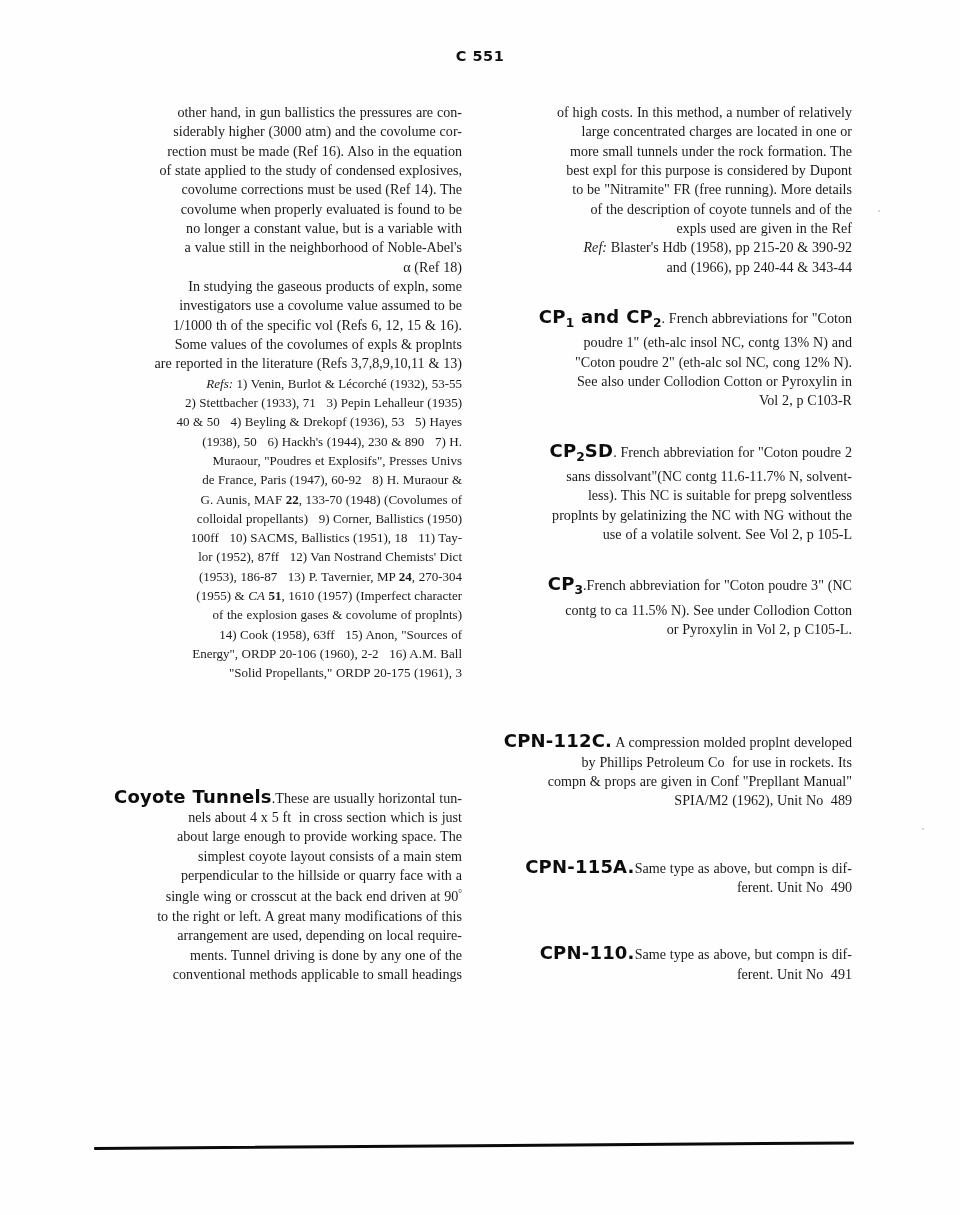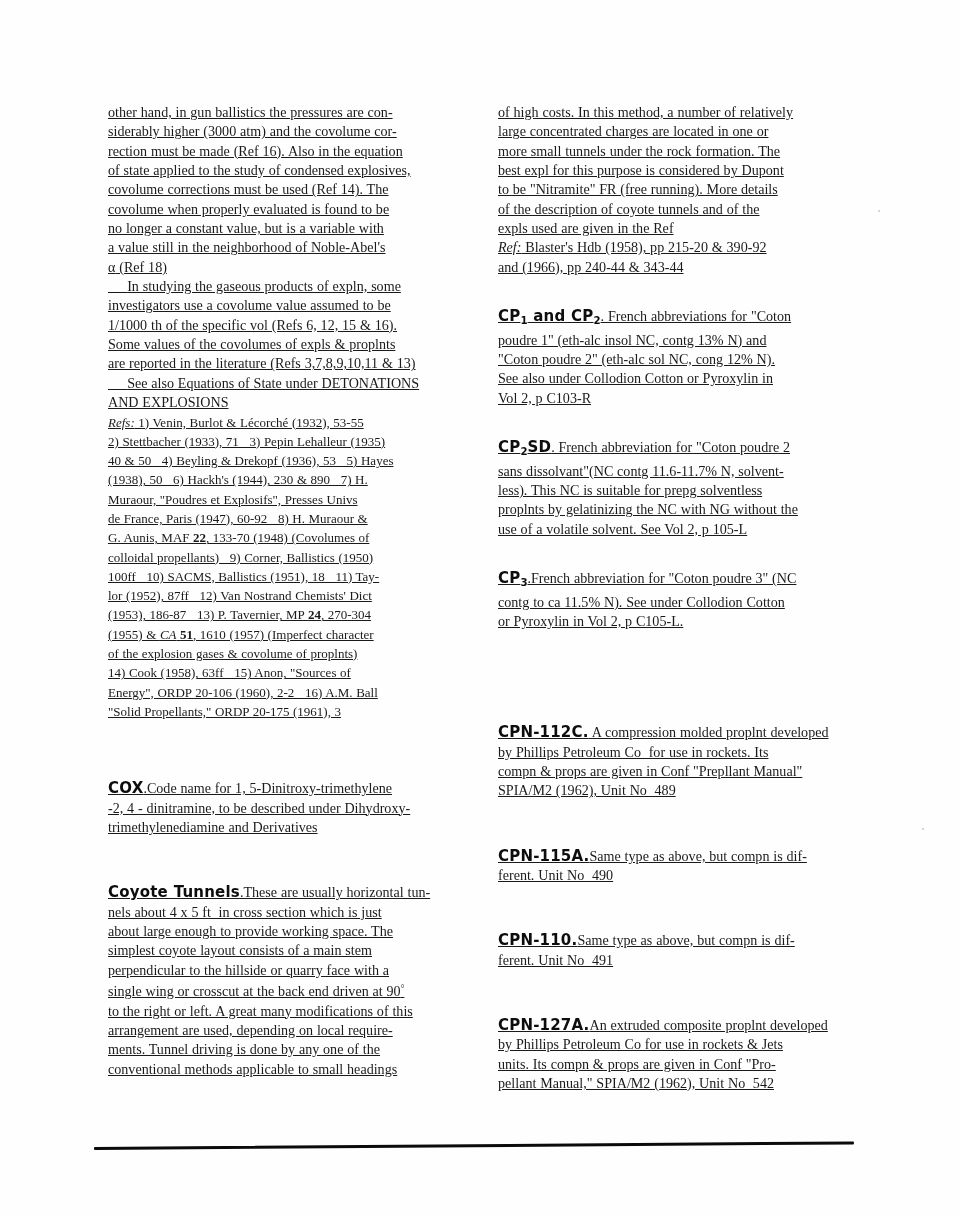--- a/index.html
+++ b/index.html
@@ -46,35 +46,34 @@
     gap: 36px;
     align-items: flex-start;
   }
   .col {
     width: 354px;
   }
 
   .para {
     font-size: 14.1px;
     line-height: 19.35px;
-    text-align: left;
+    text-align: right;
     margin: 0;
     color: #1a1a1a;
     white-space: pre-wrap;
     word-spacing: 0.3px;
-    text-decoration: underline;
   }
   .gap-md { height: 30px; }
   .gap-lg { height: 46px; }
   .gap-xl { height: 58px; }
 
   .entry-head {
     font-family: "DejaVu Sans", "Liberation Sans", sans-serif;
     font-weight: bold;
-    font-size: 15px;
+    font-size: 18px;
     letter-spacing: 0.2px;
     color: #0d0d0d;
   }
   .sub {
     font-size: 0.68em;
     vertical-align: -0.32em;
     font-weight: bold;
     letter-spacing: 0;
   }
   .sup {
@@ -115,65 +114,61 @@
     height: 2px;
     background: #c9c9c9;
     border-radius: 50%;
   }
 </style>
 </head>
 <body>
 
 <div class="page">
 
+  <div class="running-head">C 551</div>
 
   <div class="columns">
 
     <div class="col">
 
       <p class="para"><span>other hand, in gun ballistics the pressures are con-
 siderably higher (3000 atm) and the covolume cor-
 rection must be made (Ref 16). Also in the equation
 of state applied to the study of condensed explosives,
 covolume corrections must be used (Ref 14). The
 covolume when properly evaluated is found to be
 no longer a constant value, but is a variable with
 a value still in the neighborhood of Noble-Abel's</span><br><span>α</span><span> (Ref 18)</span></p>
 
       <p class="para">     In studying the gaseous products of expln, some
 investigators use a covolume value assumed to be
 1/1000 th of the specific vol (Refs 6, 12, 15 &amp; 16).
 Some values of the covolumes of expls &amp; proplnts
 are reported in the literature (Refs 3,7,8,9,10,11 &amp; 13)</p>
 
-      <p class="para">     See also Equations of State under DETONATIONS
-AND EXPLOSIONS</p>
 
       <p class="para refs"><span class="it">Refs:</span><span> 1) Venin, Burlot &amp; Lécorché (1932), 53-55
 2) Stettbacher (1933), 71   3) Pepin Lehalleur (1935)
 40 &amp; 50   4) Beyling &amp; Drekopf (1936), 53   5) Hayes
 (1938), 50   6) Hackh's (1944), 230 &amp; 890   7) H.
 Muraour, "Poudres et Explosifs", Presses Univs
 de France, Paris (1947), 60-92   8) H. Muraour &amp;
 G. Aunis, MAF </span><span class="bd">22</span><span>, 133-70 (1948) (Covolumes of
 colloidal propellants)   9) Corner, Ballistics (1950)
 100ff   10) SACMS, Ballistics (1951), 18   11) Tay-
 lor (1952), 87ff   12) Van Nostrand Chemists' Dict
 (1953), 186-87   13) P. Tavernier, MP </span><span class="bd">24</span><span>, 270-304
 (1955) &amp; </span><span class="it">CA</span><span> </span><span class="bd">51</span><span>, 1610 (1957) (Imperfect character
 of the explosion gases &amp; covolume of proplnts)
 14) Cook (1958), 63ff   15) Anon, "Sources of
 Energy", ORDP 20-106 (1960), 2-2   16) A.M. Ball
 "Solid Propellants," ORDP 20-175 (1961), 3</span></p>
 
       <div class="gap-xl"></div>
 
-      <p class="para"><span class="entry-head">COX</span><span>.Code name for 1, 5-Dinitroxy-trimethylene
--2, 4 - dinitramine, to be described under Dihydroxy-
-trimethylenediamine and Derivatives</span></p>
 
       <div class="gap-lg"></div>
 
       <p class="para"><span class="entry-head">Coyote Tunnels</span><span>.These are usually horizontal tun-
 nels about 4 x 5 ft  in cross section which is just
 about large enough to provide working space. The
 simplest coyote layout consists of a main stem
 perpendicular to the hillside or quarry face with a
 single wing or crosscut at the back end driven at 90</span><span class="sup">°</span><span>
 to the right or left. A great many modifications of this
@@ -234,24 +229,20 @@
       <p class="para"><span class="entry-head">CPN-115A.</span><span>Same type as above, but compn is dif-
 ferent. Unit No  490</span></p>
 
       <div class="gap-lg"></div>
 
       <p class="para"><span class="entry-head">CPN-110.</span><span>Same type as above, but compn is dif-
 ferent. Unit No  491</span></p>
 
       <div class="gap-lg"></div>
 
-      <p class="para"><span class="entry-head">CPN-127A.</span><span>An extruded composite proplnt developed
-by Phillips Petroleum Co for use in rockets &amp; Jets
-units. Its compn &amp; props are given in Conf "Pro-
-pellant Manual," SPIA/M2 (1962), Unit No  542</span></p>
 
     </div>
   </div>
 
   <div class="bottom-rule-wrap">
     <div class="bottom-rule"></div>
   </div>
 
   <div class="speckle" style="left:922px; top:828px;"></div>
   <div class="speckle" style="left:878px; top:210px;"></div>

